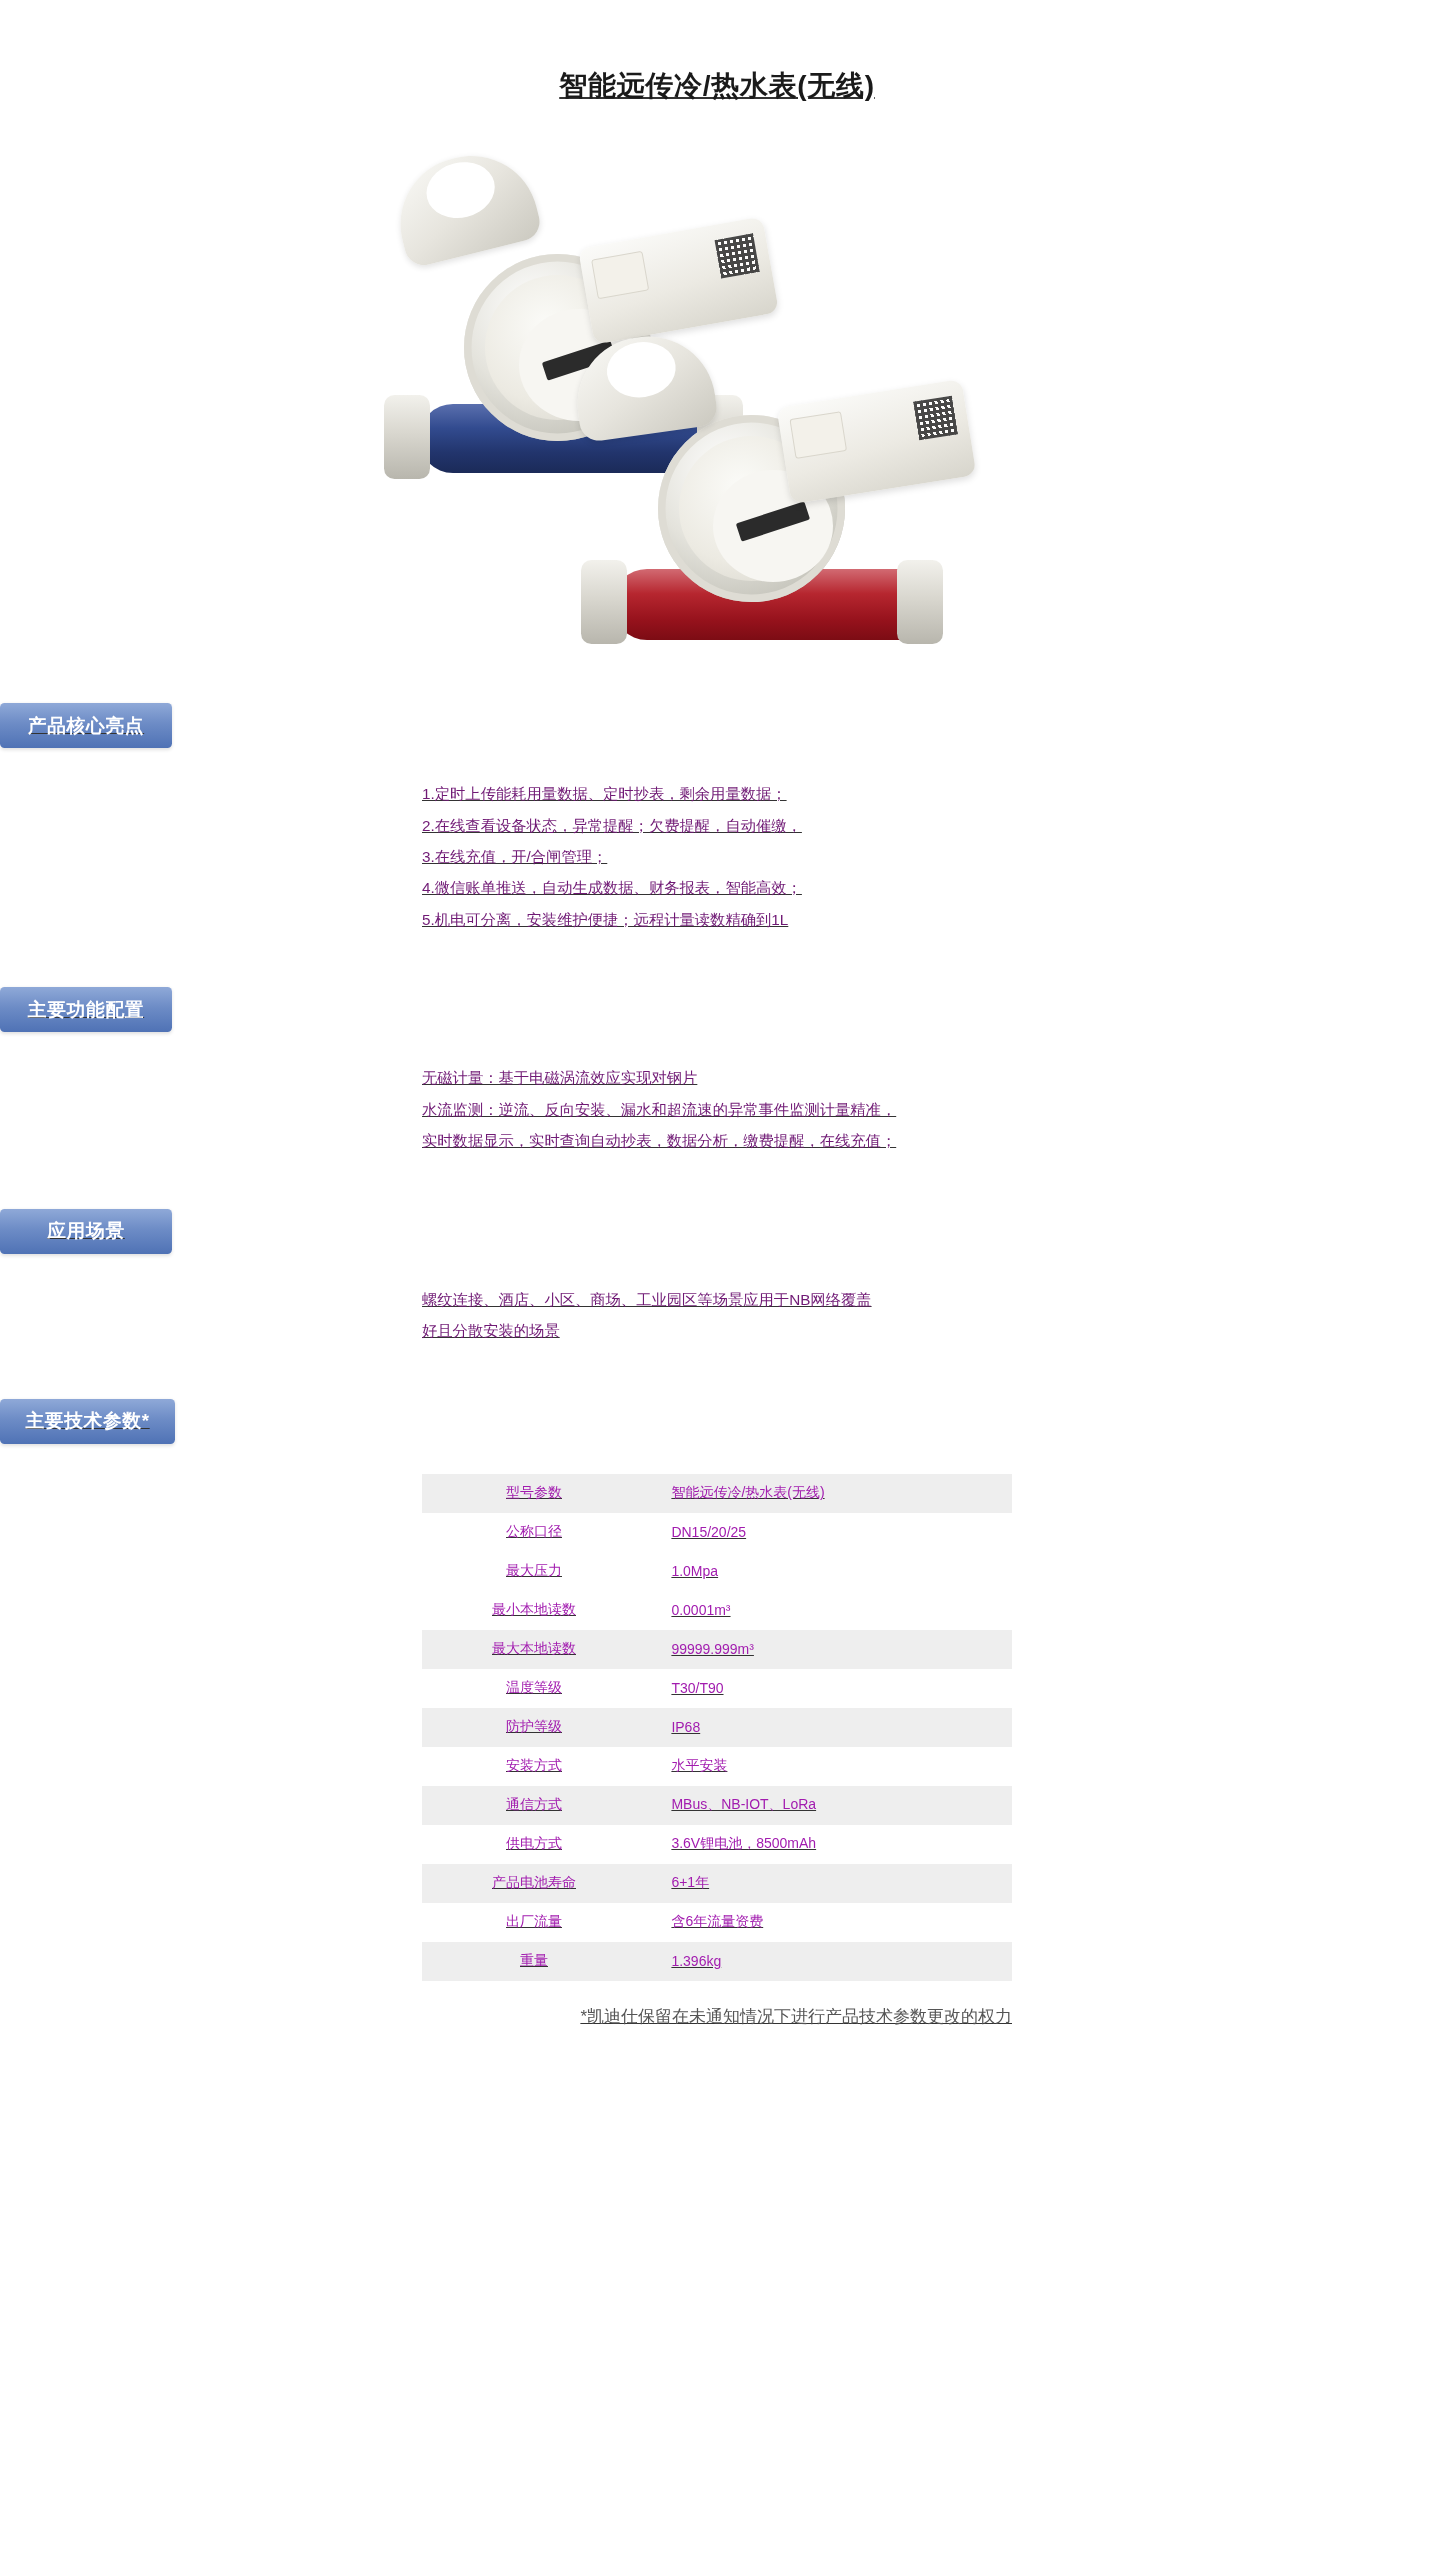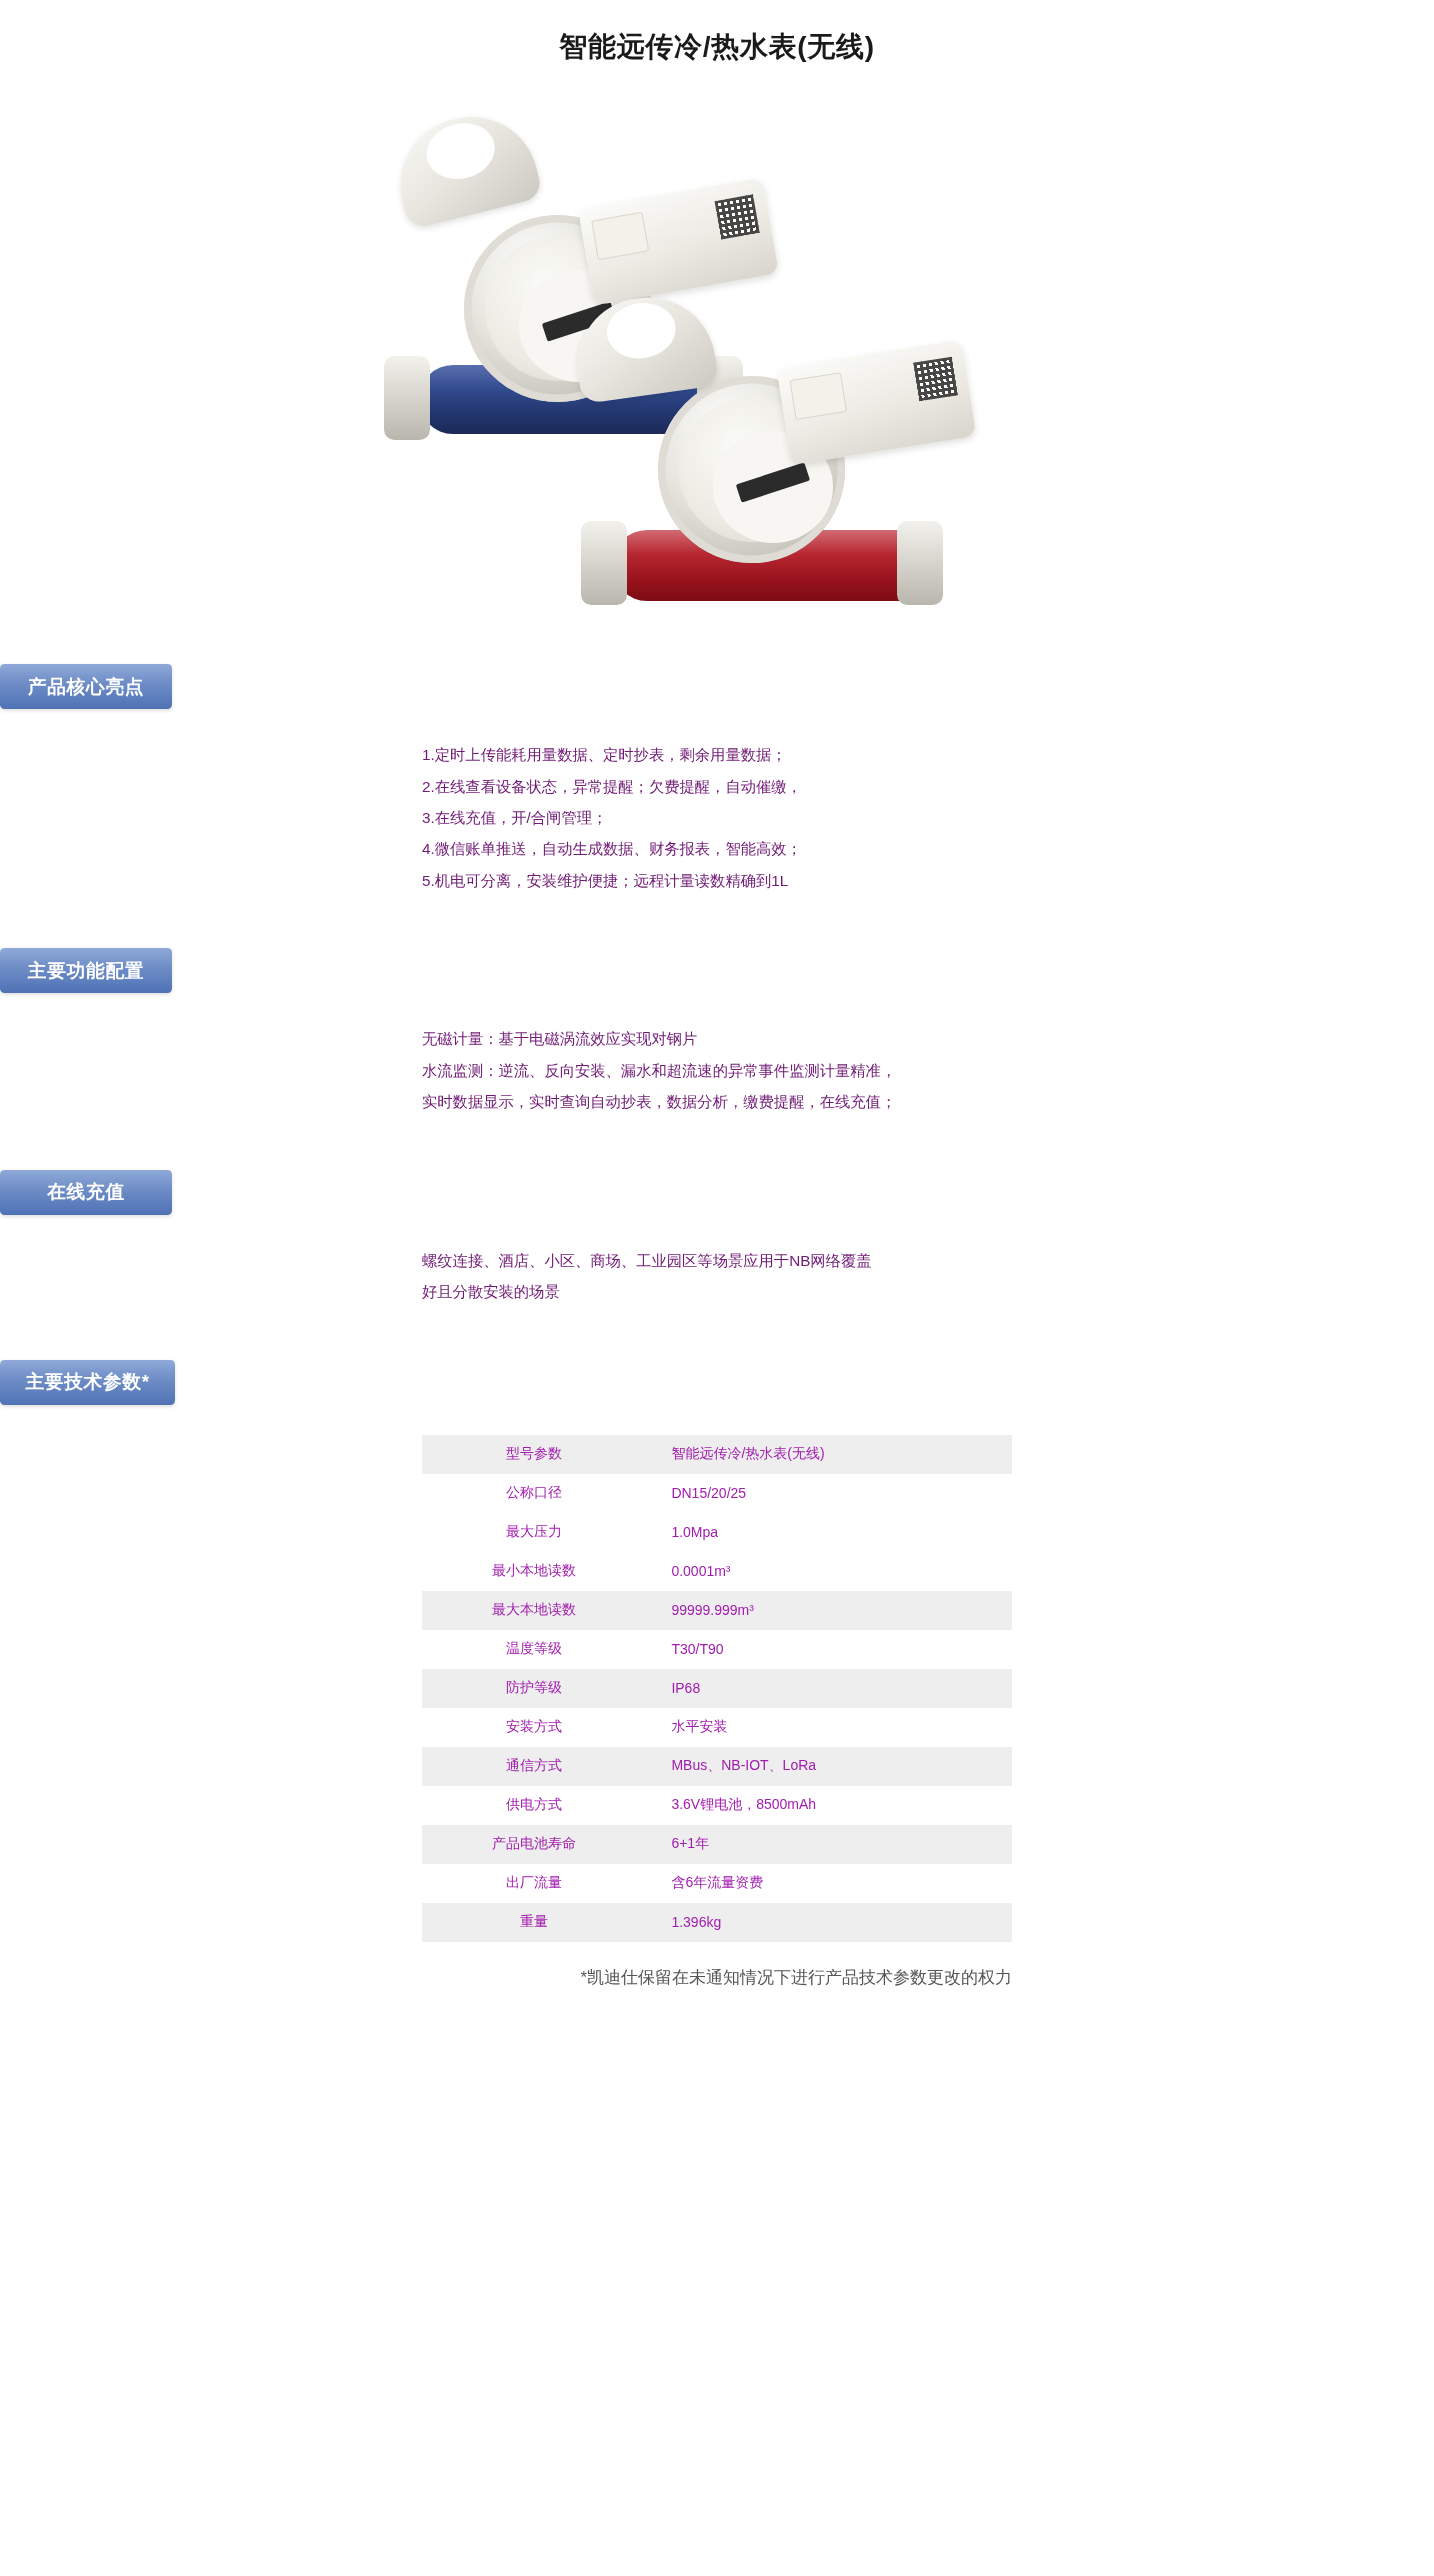--- a/index.html
+++ b/index.html
@@ -12,21 +12,22 @@
     width: 1434px;
     min-height: 2576px;
     font-family: "Liberation Sans", sans-serif;
     color: #333333;
     -webkit-font-smoothing: antialiased;
   }
   .page {
     width: 1434px;
     margin: 0 auto;
     position: relative;
-    padding-top: 28px;
+    padding-top: 67px;
+    text-decoration: underline;
   }
   .page-title {
     text-align: center;
     font-size: 28px;
     font-weight: bold;
     color: #1a1a1a;
     letter-spacing: 0.7px;
     margin: 0 0 30px 0;
   }
 
@@ -265,21 +266,21 @@
     </div>
     <div class="body-text">
       <p>无磁计量：基于电磁涡流效应实现对钢片</p>
       <p>水流监测：逆流、反向安装、漏水和超流速的异常事件监测计量精准，</p>
       <p>实时数据显示，实时查询自动抄表，数据分析，缴费提醒，在线充值；</p>
     </div>
   </div>
 
   <div class="section">
     <div class="banner-wrap">
-      <div class="banner">在线充值</div>
+      <div class="banner">应用场景</div>
     </div>
     <div class="body-text">
       <p>螺纹连接、酒店、小区、商场、工业园区等场景应用于NB网络覆盖</p>
       <p>好且分散安装的场景</p>
     </div>
   </div>
 
   <div class="section">
     <div class="banner-wrap">
       <div class="banner">主要技术参数*</div>

